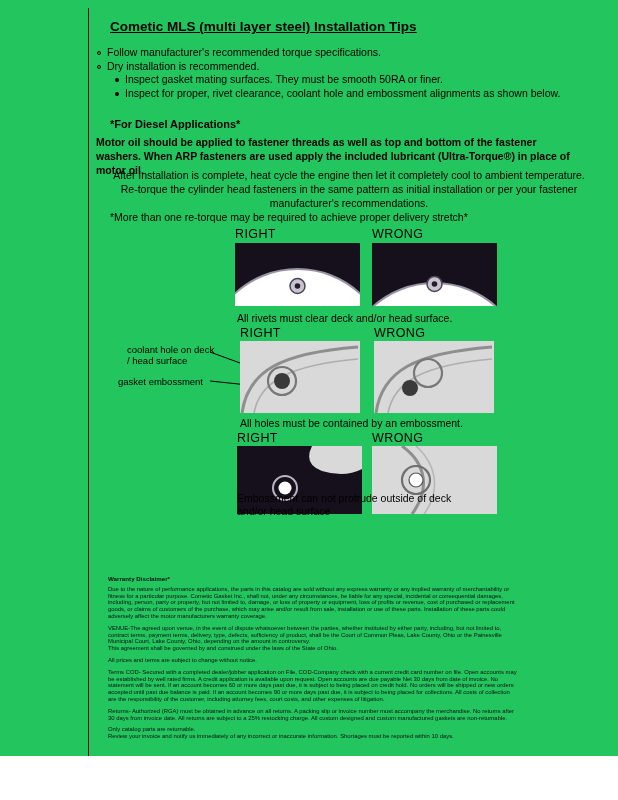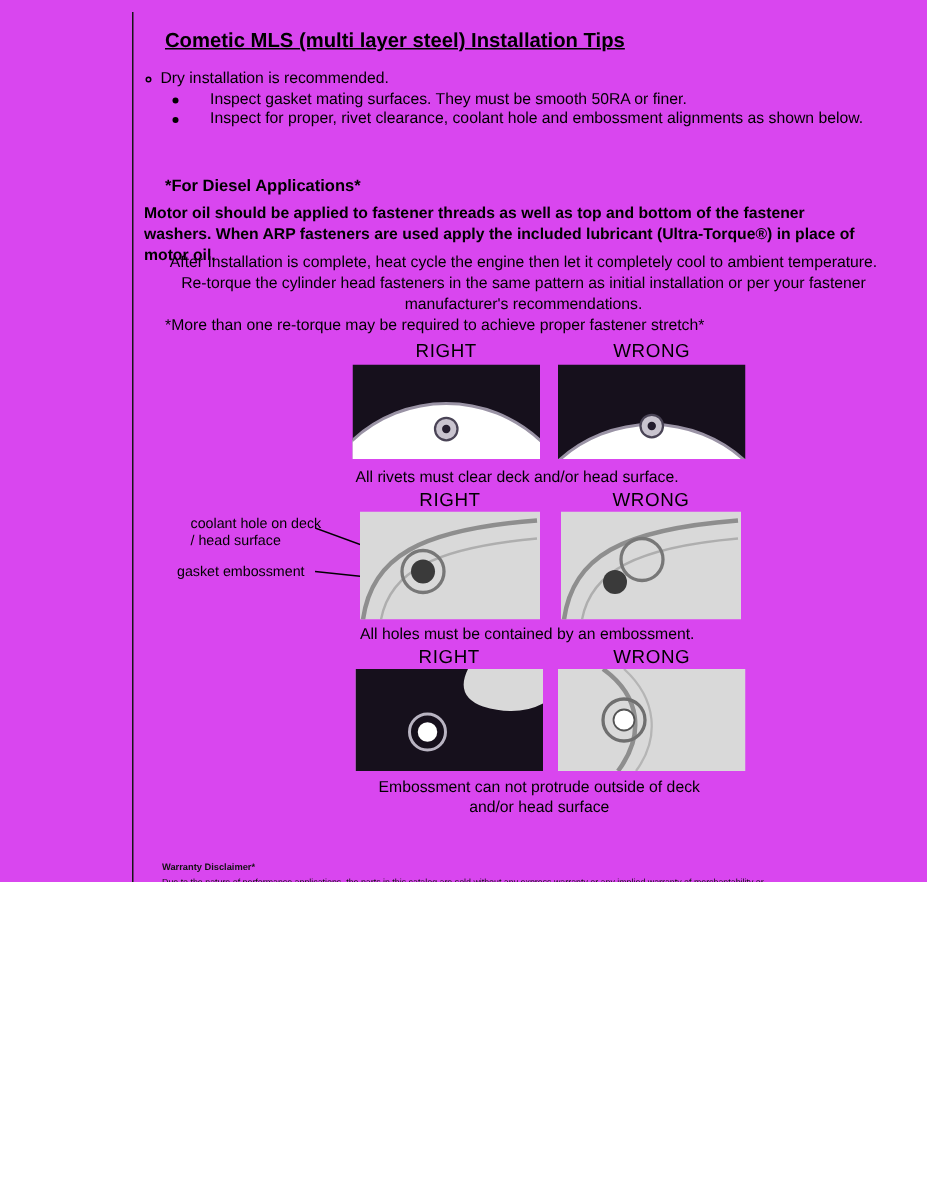--- a/index.html
+++ b/index.html
@@ -1,91 +1,95 @@
 <!DOCTYPE html>
 <html><head>
 <meta charset="utf-8">
 <style>
   * { margin:0; padding:0; box-sizing:border-box; }
   html,body { background:#ffffff; }
   body { font-family:"Liberation Sans", sans-serif; color:#000; }
-  .page { position:relative; width:618px; height:588px; background:#d946ef; overflow:hidden; }
+  .page { position:relative; width:618px; height:756px; background:#22c55e; overflow:hidden; }
   .abs { position:absolute; }
 
   .rule-left { left:88px; top:8px; width:1px; height:788px; background:#151515; }
 
   .title { left:110px; top:19px; font-size:13.5px; font-weight:700; text-decoration:underline; white-space:nowrap; }
 
   .tips { left:97px; top:46px; font-size:10.5px; line-height:13.5px; width:480px; }
   .tip-row { display:flex; align-items:flex-start; }
   .marker-o { width:4px; height:4px; border:1px solid #000; border-radius:50%; margin:5px 6px 0 0; flex:none; }
-  .tip-sub { padding-left:18px;gap:15px; }
+  .tip-sub { padding-left:18px; }
   .marker-f { width:4px; height:4px; background:#000; border-radius:50%; margin:5px 6px 0 0; flex:none; }
 
   .diesel-h { left:110px; top:118px; font-size:11px; font-weight:700; }
   .para1 { left:96px; top:136px; width:478px; font-size:10.5px; line-height:13.8px;font-weight:bold; }
   .para2 { left:110px; top:169px; width:478px; font-size:10.5px; line-height:13.8px;text-align:center; }
   .note  { left:110px; top:211px; font-size:10.5px; }
 
-  .dg-label { text-align:center; font-size:12.5px; letter-spacing:0.4px; }
+  .dg-label { font-size:12.5px; letter-spacing:0.4px; }
   .lblR1 { left:235px; top:227px; width:125px; }
   .lblW1 { left:372px; top:227px; width:125px; }
   .tile1L { left:235px; top:243px; width:125px; height:63px; }
   .tile1R { left:372px; top:243px; width:125px; height:63px; }
   .cap1 { left:237px; top:312px; font-size:10.5px; }
 
   .lblR2 { left:240px; top:326px; width:120px; }
   .lblW2 { left:374px; top:326px; width:120px; }
   .tile2L { left:240px; top:341px; width:120px; height:72px; }
   .tile2R { left:374px; top:341px; width:120px; height:72px; }
   .callout1 { left:127px; top:344px; width:88px; font-size:9.5px; line-height:11px; }
   .callout2 { left:118px; top:376px; width:96px; font-size:9.5px; }
   .callout-lines { left:210px; top:346px; width:76px; height:50px; }
   .cap2 { left:240px; top:417px; font-size:10.5px; }
 
   .lblR3 { left:237px; top:431px; width:125px; }
   .lblW3 { left:372px; top:431px; width:125px; }
   .tile3L { left:237px; top:446px; width:125px; height:68px; }
   .tile3R { left:372px; top:446px; width:125px; height:68px; }
-  .cap3 { left:237px; top:519px; width:245px; font-size:10.5px; line-height:13px;text-align:center; }
+  .cap3 { left:237px; top:492px; width:245px; font-size:10.5px; line-height:13px; }
 
   .legal { left:108px; top:576px; width:409px; font-size:5.9px; line-height:6.8px; color:#111; }
   .legal-h { font-weight:700; margin-bottom:3px; font-size:6.2px; }
   .legal p { margin-bottom:5px; white-space:pre-line; }
 
   .footer { left:394px; top:756px; font-size:18px; letter-spacing:0.3px; }
 </style>
 </head>
 <body>
 
 <div class="page">
 
   <div class="abs rule-left"></div>
 
   <div class="abs title">Cometic MLS (multi layer steel) Installation Tips</div>
 
   <div class="abs tips">
     <div class="tip-row">
       <span class="marker-o"></span>
+      <span>Follow manufacturer's recommended torque specifications.</span>
+    </div>
+    <div class="tip-row">
+      <span class="marker-o"></span>
       <span>Dry installation is recommended.</span>
     </div>
     <div class="tip-row tip-sub">
       <span class="marker-f"></span>
       <span>Inspect gasket mating surfaces.  They must be smooth 50RA or finer.</span>
     </div>
     <div class="tip-row tip-sub">
       <span class="marker-f"></span>
       <span>Inspect for proper, rivet clearance, coolant hole and embossment alignments as shown below.</span>
     </div>
   </div>
 
   <div class="abs diesel-h">*For Diesel Applications*</div>
   <div class="abs para1">Motor oil should be applied to fastener threads as well as top and bottom of the fastener washers. When ARP fasteners are used apply the included lubricant (Ultra-Torque®) in place of motor oil.</div>
   <div class="abs para2">After Installation is complete, heat cycle the engine then let it completely cool to ambient temperature. Re-torque the cylinder head fasteners in the same pattern as initial installation or per your fastener manufacturer's recommendations.</div>
-  <div class="abs note">*More than one re-torque may be required to achieve proper fastener stretch*</div>
+  <div class="abs note">*More than one re-torque may be required to achieve proper delivery stretch*</div>
 
   <div class="abs dg-label lblR1">RIGHT</div>
   <div class="abs dg-label lblW1">WRONG</div>
 
   <svg class="abs tile1L" viewBox="0 0 125 63" width="125" height="63">
     <rect width="125" height="63" fill="#16101c"></rect>
     <circle cx="62.5" cy="118" r="92" fill="#ffffff" stroke="#9a93a5" stroke-width="2"></circle>
     <circle cx="62.5" cy="43" r="7.5" fill="#c9c4cf" stroke="#4a4456" stroke-width="1.5"></circle>
     <circle cx="62.5" cy="43" r="2.8" fill="#241d2e"></circle>
   </svg>

